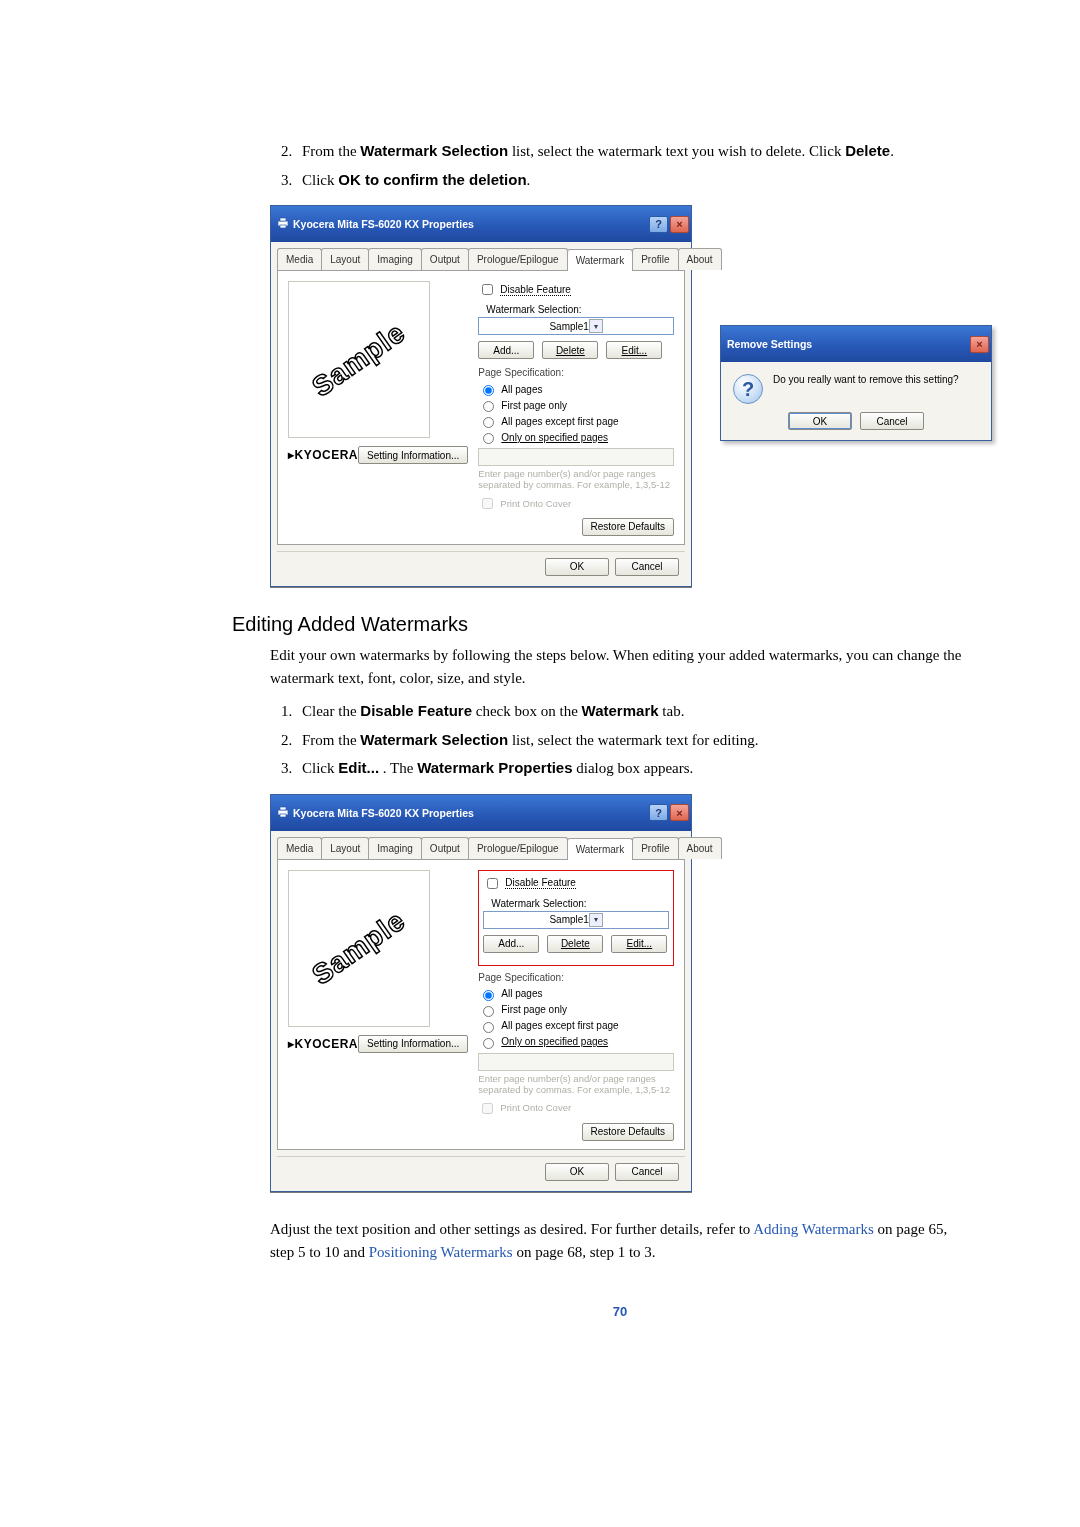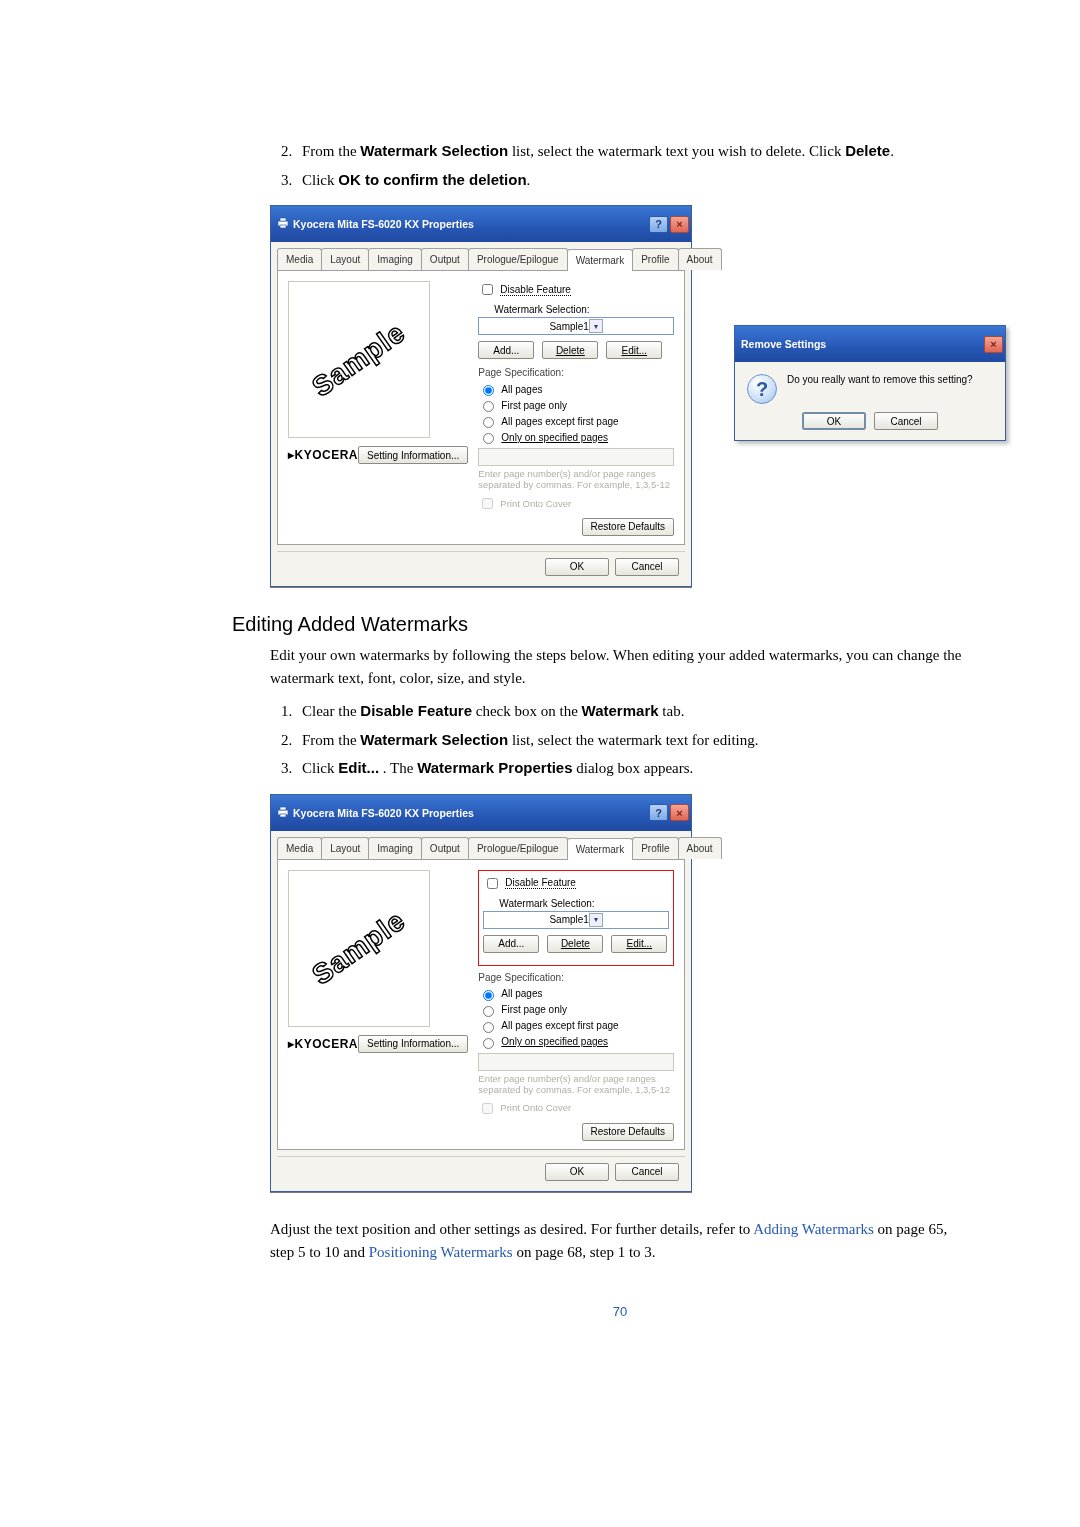--- a/index.html
+++ b/index.html
@@ -111,21 +111,21 @@
     font-weight: bold;
     color: #fff;
     -webkit-text-stroke: 1.5px #000;
     text-shadow: 0 0 0 #000;
     transform: rotate(-35deg);
     letter-spacing: 1px;
   }
   .panel-r { flex: 1; }
   .chk { display:flex; align-items:center; gap:4px; margin-bottom:6px;}
   .chk input { width:11px;height:11px;}
-  .lblrow { margin: 4px 16px 2px;}
+  .lblrow { margin: 4px 8px 2px;}
   .select {
     background:#fff;border:1px solid #7a9ac9;height:16px;
     display:flex;align-items:center;padding:0 4px;justify-content:center;
   }
   .select .arrow{width:12px;height:12px;border:1px solid #9aa;background:#eef;display:flex;
     align-items:center;justify-content:center;font-size:8px;color:#345;}
   .btnrow { display:flex; gap:8px; margin:6px 0 8px;}
   .btn {
     min-width:56px; height:18px; padding:8px 8px;
     background:linear-gradient(to bottom,#fefefe,#e6e6dd);
@@ -146,21 +146,21 @@
     margin:2px 6px 4px 6px;
   }
   .brand{font-weight:bold;font-size:12px;color:#000;font-family:Arial,sans-serif;letter-spacing:0.5px;}
   .dlg-btns{
     display:flex;gap:6px;justify-content:flex-end;
     padding:6px;border-top:1px solid #cfcfc7;margin:0 6px 4px 6px;
   }
 
   
   .confirm {
-    position:absolute; top:120px; left:464px;
+    position:absolute; top:120px; left:450px;
     width:270px;
     border:1px solid #3a5f9a;
     background:#f4f3ee;
     font-family:"Tahoma",Arial,sans-serif;font-size:10px;
     box-shadow:3px 3px 4px rgba(0,0,0,.25);
   }
   .confirm .titlebar .tbtn.close{margin-left:auto;}
   .confirm .c-body{display:flex;gap:10px;padding:12px 12px 8px 12px;align-items:flex-start;}
   .q-icon{
     width:28px;height:28px;border-radius:50%;
@@ -172,21 +172,21 @@
   
   .subhead {
     font-family: Arial,Helvetica,sans-serif;
     font-weight:normal;
     font-size:20px;
     margin:24px 0 8px -38px;
   }
   .para { margin: 0 0 10px 0; line-height:1.55;}
   a.link{ color:#2458b3; text-decoration:none;}
   .page-num{
-    text-align:center;font-family:Arial,sans-serif;font-weight:normal;
+    text-align:center;font-family:Arial,sans-serif;font-weight:bold;
     color:#2458b3;font-size:13px;margin-top:40px;
   }
 
   .hlbox{ border:1.5px solid #d11; }
 </style>
 </head>
 <body>
 
 <div class="page">
 

